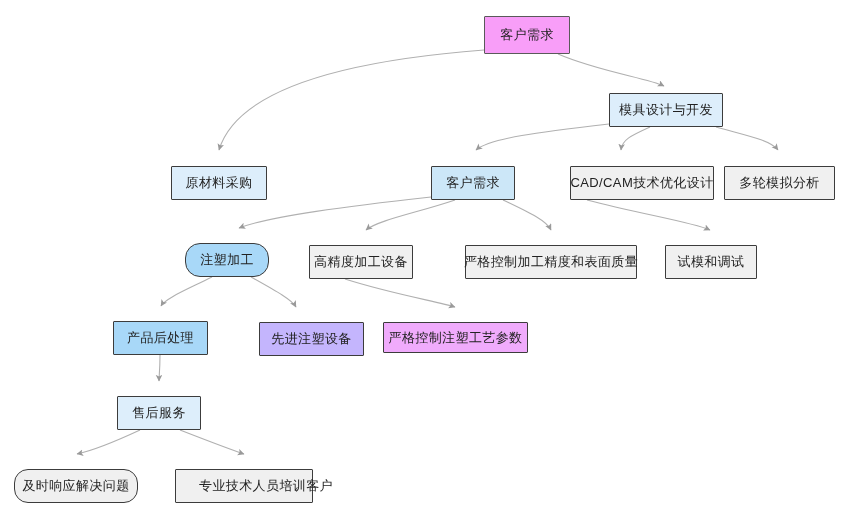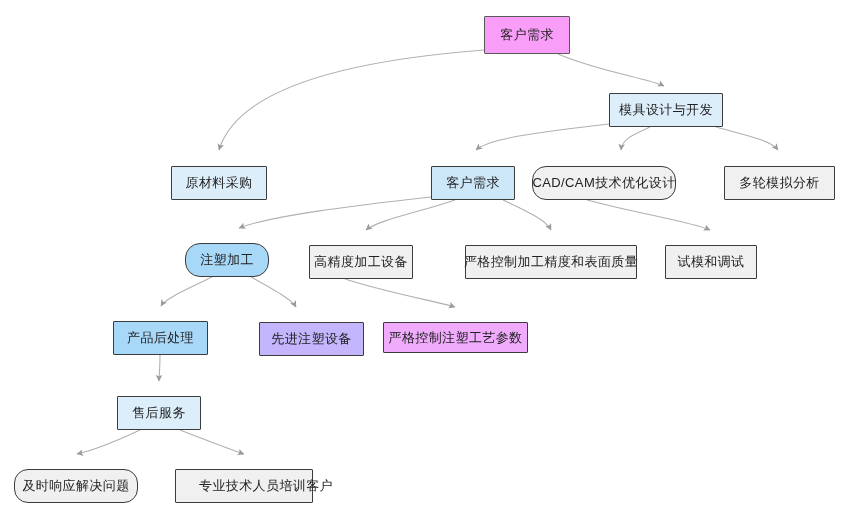--- a/index.html
+++ b/index.html
@@ -79,21 +79,21 @@
       </div>
       <div class="node" style="left: 609px; top: 93px; width: 114px; height: 34px; background: rgb(221, 238, 251); border-color: rgb(60, 60, 60); color: rgb(34, 34, 34);">
         <span class="node-label">模具设计与开发</span>
       </div>
       <div class="node" style="left: 171px; top: 166px; width: 96px; height: 34px; background: rgb(221, 238, 251); border-color: rgb(60, 60, 60); color: rgb(34, 34, 34);">
         <span class="node-label">原材料采购</span>
       </div>
       <div class="node" style="left: 431px; top: 166px; width: 84px; height: 34px; background: rgb(204, 231, 248); border-color: rgb(60, 60, 60); color: rgb(34, 34, 34);">
         <span class="node-label">客户需求</span>
       </div>
-      <div class="node" style="left: 532px; top: 166px; width: 144px; height: 34px; background: rgb(240, 240, 240); border-color: rgb(60, 60, 60); color: rgb(34, 34, 34); border-radius: 14px;">
+      <div class="node" style="left: 570px; top: 166px; width: 144px; height: 34px; background: rgb(240, 240, 240); border-color: rgb(60, 60, 60); color: rgb(34, 34, 34);">
         <span class="node-label">CAD/CAM技术优化设计</span>
       </div>
       <div class="node" style="left: 724px; top: 166px; width: 111px; height: 34px; background: rgb(240, 240, 240); border-color: rgb(60, 60, 60); color: rgb(34, 34, 34);">
         <span class="node-label">多轮模拟分析</span>
       </div>
       <div class="node" style="left: 185px; top: 243px; width: 84px; height: 34px; background: rgb(168, 216, 248); border-color: rgb(60, 60, 60); color: rgb(34, 34, 34); border-radius: 15px;">
         <span class="node-label">注塑加工</span>
       </div>
       <div class="node" style="left: 309px; top: 245px; width: 104px; height: 34px; background: rgb(240, 240, 240); border-color: rgb(60, 60, 60); color: rgb(34, 34, 34);">
         <span class="node-label">高精度加工设备</span>

